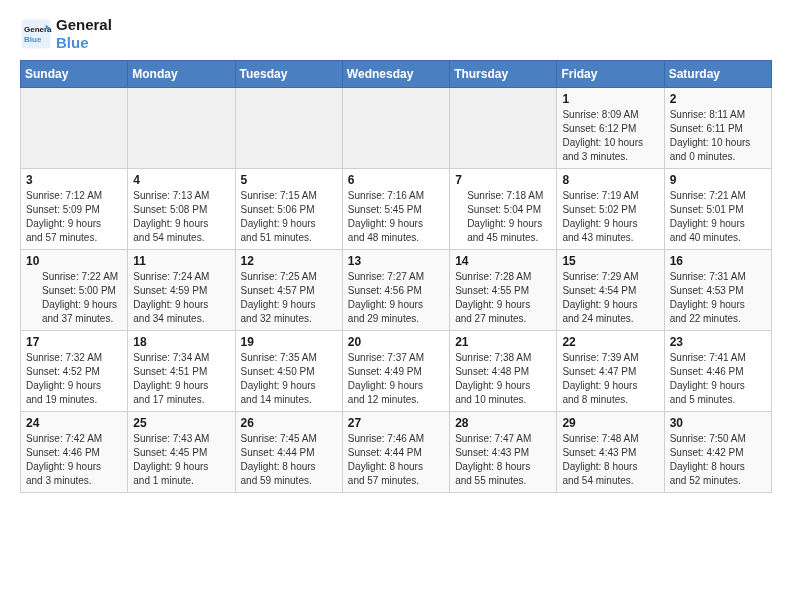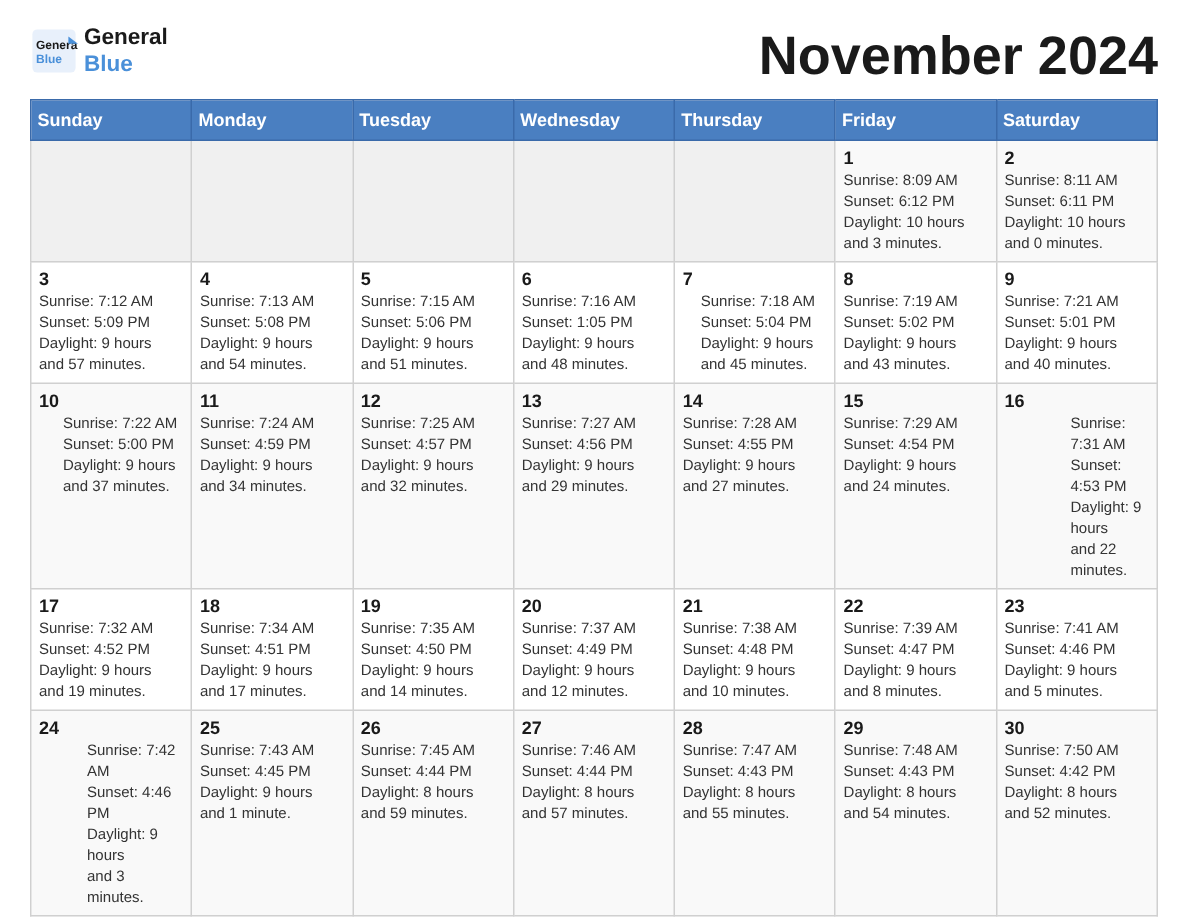--- a/index.html
+++ b/index.html
@@ -92,21 +92,20 @@
       <text x="5" y="18" font-size="10" font-weight="bold" fill="#1a1a1a" font-family="Arial">General</text>
       <text x="5" y="30" font-size="10" font-weight="bold" fill="#4a90d9" font-family="Arial">Blue</text>
       <polygon points="32,8 40,14 32,14" fill="#4a90d9"></polygon>
     </svg>
     <div style="line-height:1.2; font-size:15px; font-weight:bold;">
       <span style="color:#1a1a1a;">General</span><br>
       <span style="color:#4a90d9;">Blue</span>
     </div>
   </div>
   <div class="title-area">
-    <div class="month-title">November 2024</div>
   </div>
 </div>
 
 <table class="calendar-table">
   <thead>
     <tr id="header-row">
         <th>Sunday</th>
         <th>Monday</th>
         <th>Tuesday</th>
         <th>Wednesday</th>
@@ -155,21 +154,21 @@
         <td>
           <div class="day-number">5</div>
           <div class="day-info" style="white-space: pre-line;">Sunrise: 7:15 AM
 Sunset: 5:06 PM
 Daylight: 9 hours
 and 51 minutes.</div>
         </td>
         <td>
           <div class="day-number">6</div>
           <div class="day-info" style="white-space: pre-line;">Sunrise: 7:16 AM
-Sunset: 1:05 PM
+Sunset: 5:45 PM
 Daylight: 9 hours
 and 48 minutes.</div>
         </td>
         <td>
           <div class="day-number">7</div>
           <div class="day-info" style="white-space: pre-line; margin-left: 12px;">Sunrise: 7:18 AM
 Sunset: 5:04 PM
 Daylight: 9 hours
 and 45 minutes.</div>
         </td>
@@ -226,21 +225,21 @@
         </td>
         <td>
           <div class="day-number">15</div>
           <div class="day-info" style="white-space: pre-line;">Sunrise: 7:29 AM
 Sunset: 4:54 PM
 Daylight: 9 hours
 and 24 minutes.</div>
         </td>
         <td>
           <div class="day-number">16</div>
-          <div class="day-info" style="white-space: pre-line; margin-left: 44px;">Sunrise: 7:31 AM
+          <div class="day-info" style="white-space: pre-line;">Sunrise: 7:31 AM
 Sunset: 4:53 PM
 Daylight: 9 hours
 and 22 minutes.</div>
         </td>
       </tr>
       <tr>
         <td>
           <div class="day-number">17</div>
           <div class="day-info" style="white-space: pre-line;">Sunrise: 7:32 AM
 Sunset: 4:52 PM
@@ -286,21 +285,21 @@
           <div class="day-number">23</div>
           <div class="day-info" style="white-space: pre-line;">Sunrise: 7:41 AM
 Sunset: 4:46 PM
 Daylight: 9 hours
 and 5 minutes.</div>
         </td>
       </tr>
       <tr>
         <td>
           <div class="day-number">24</div>
-          <div class="day-info" style="white-space: pre-line; margin-left: 32px;">Sunrise: 7:42 AM
+          <div class="day-info" style="white-space: pre-line;">Sunrise: 7:42 AM
 Sunset: 4:46 PM
 Daylight: 9 hours
 and 3 minutes.</div>
         </td>
         <td>
           <div class="day-number">25</div>
           <div class="day-info" style="white-space: pre-line;">Sunrise: 7:43 AM
 Sunset: 4:45 PM
 Daylight: 9 hours
 and 1 minute.</div>

